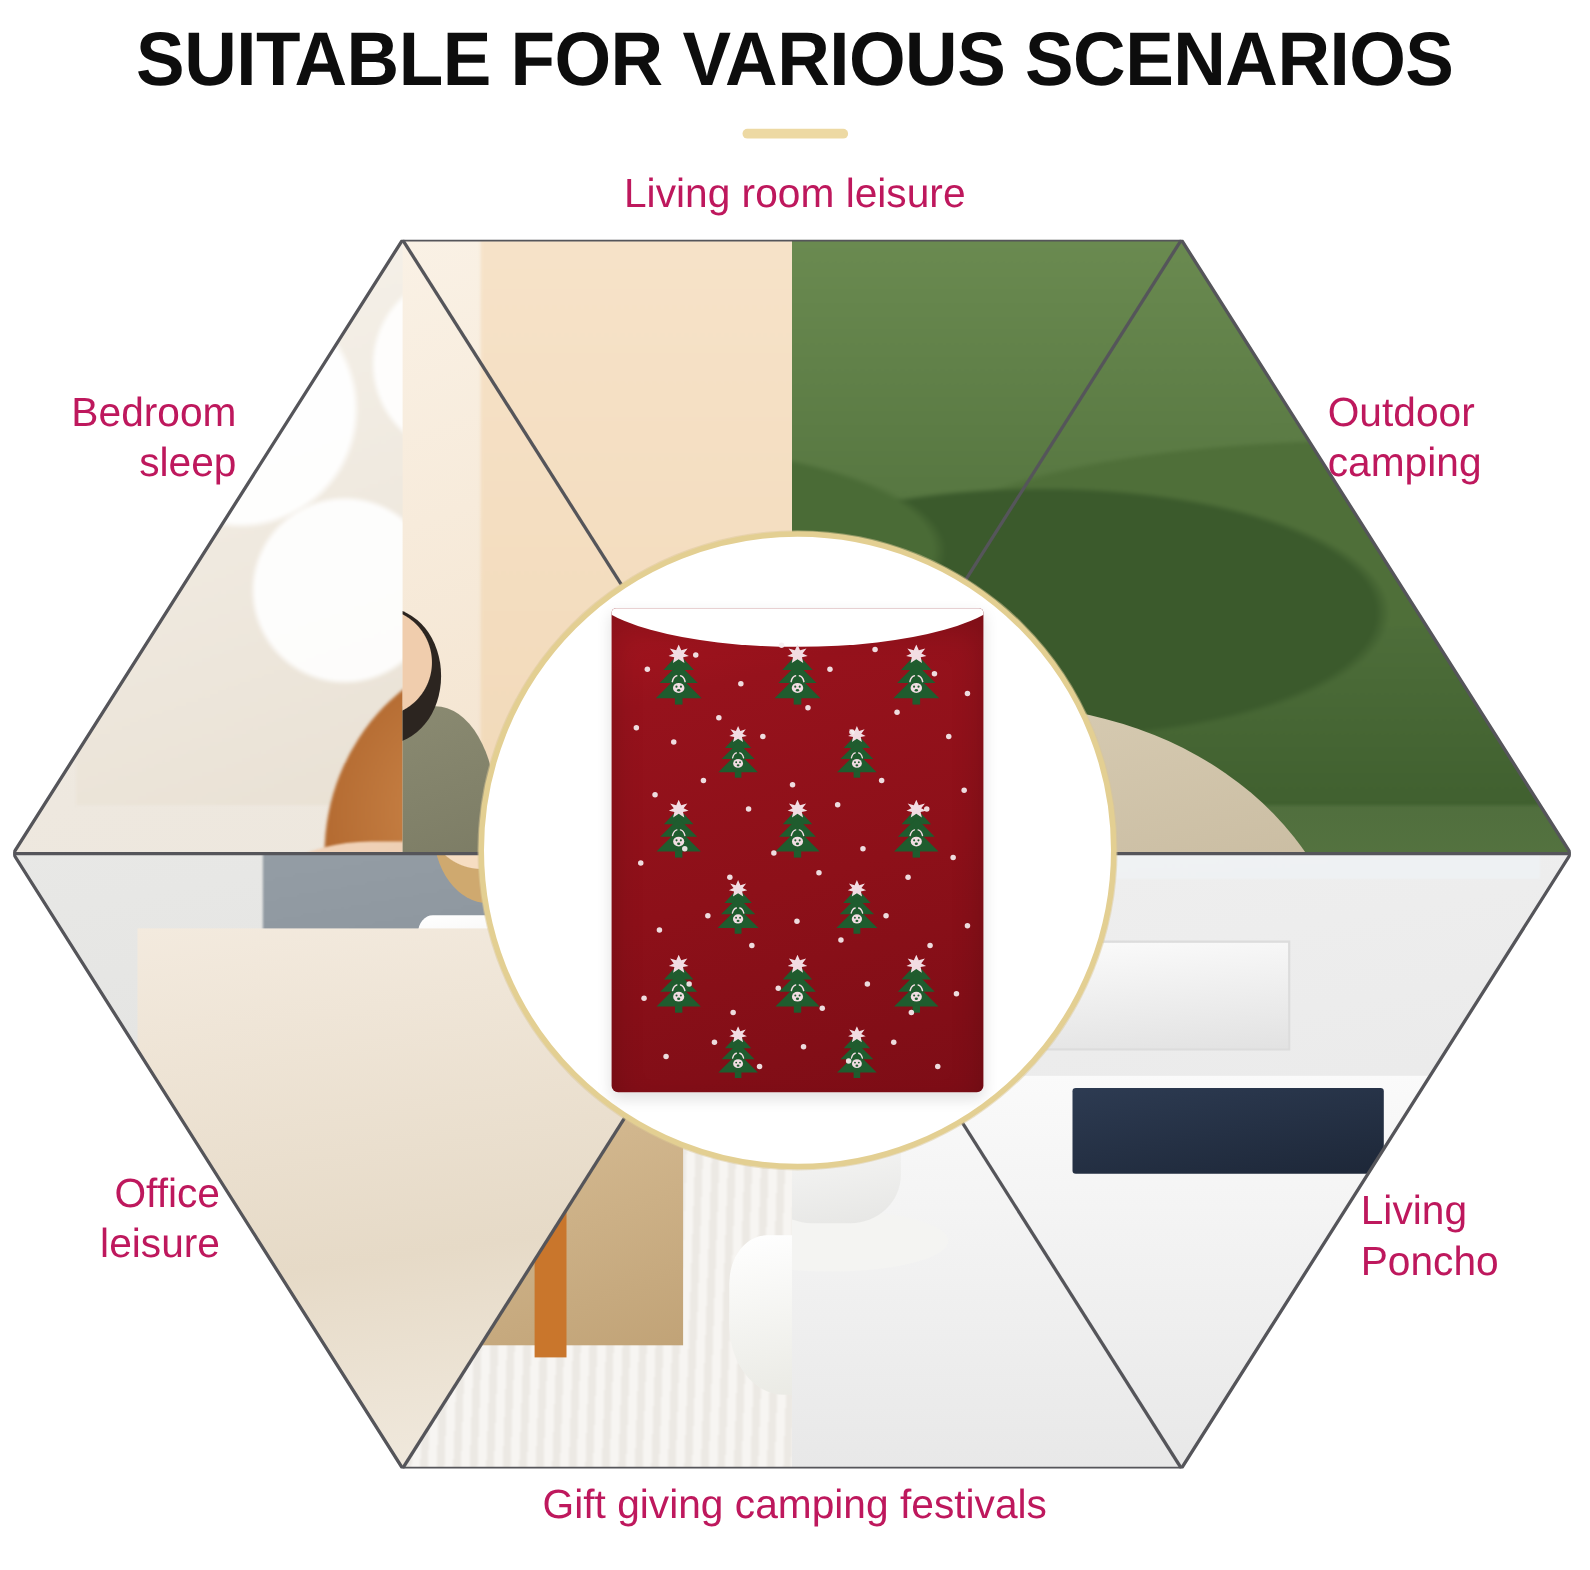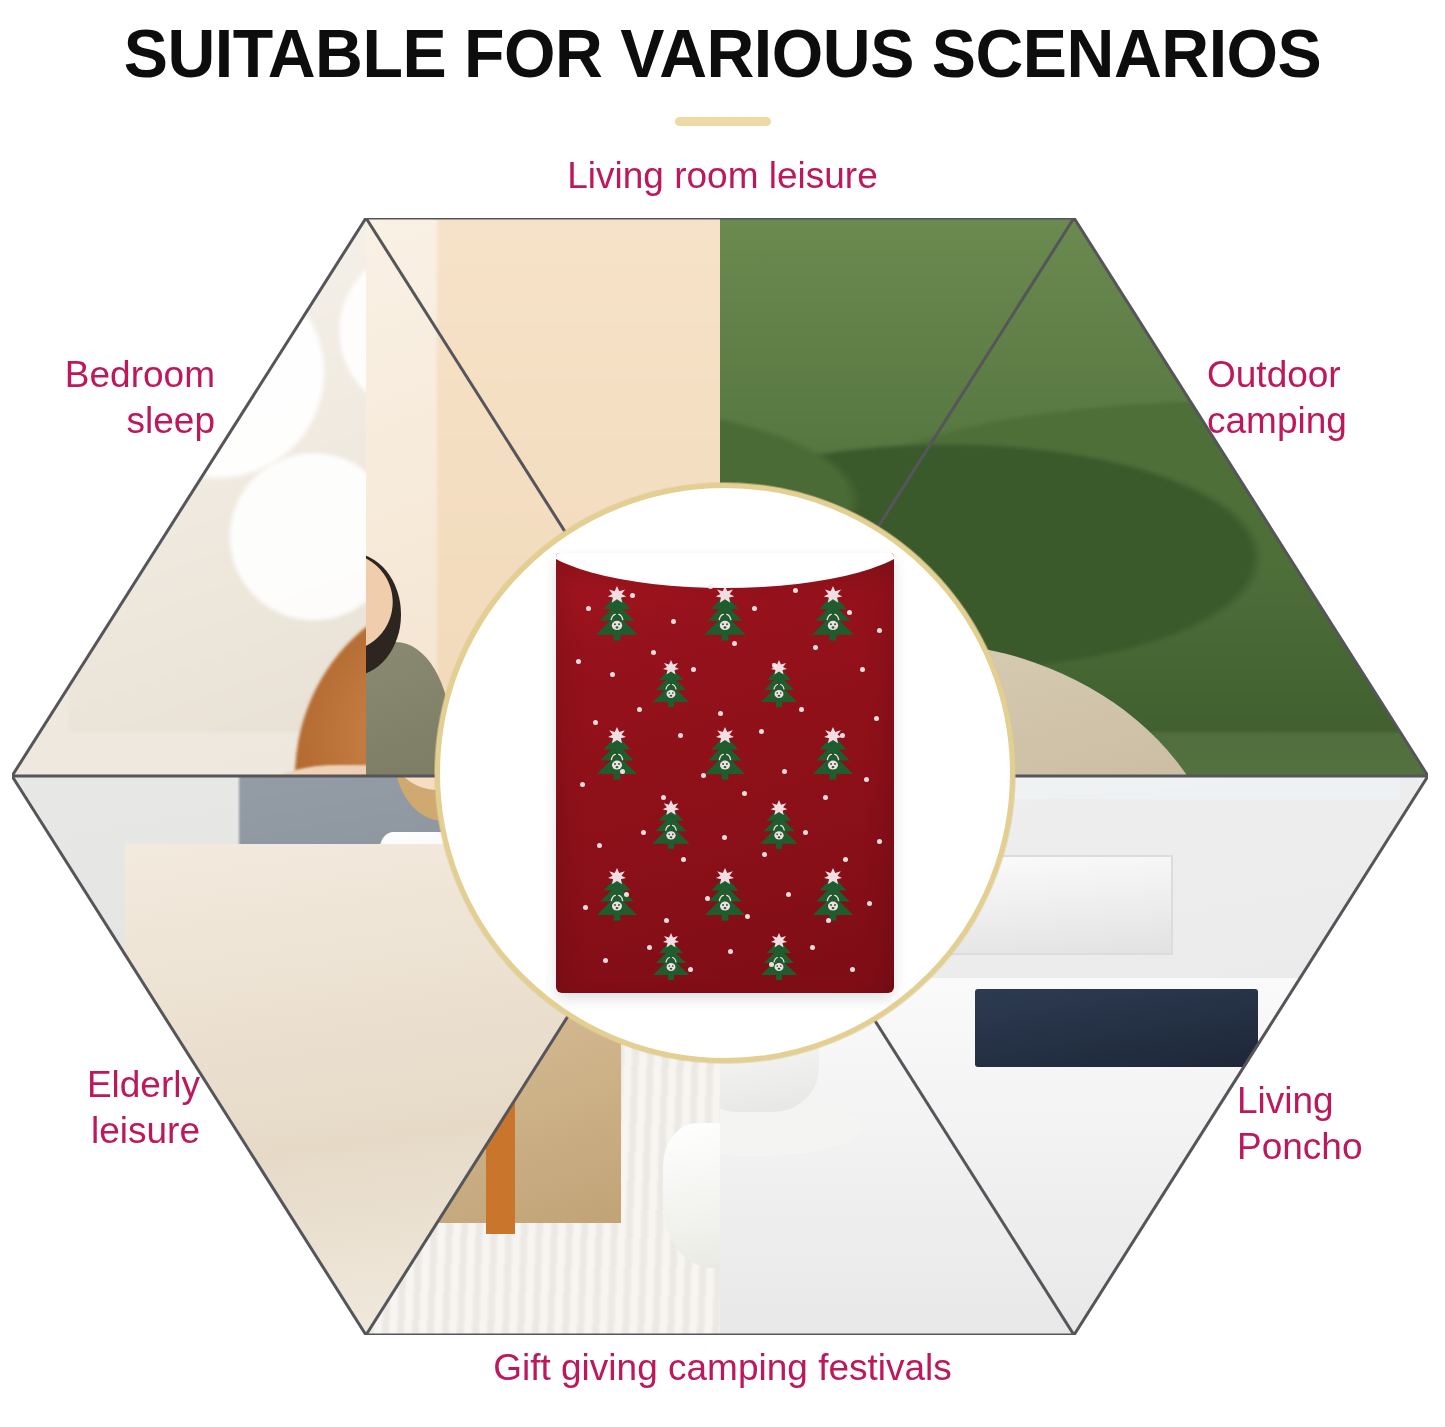--- a/index.html
+++ b/index.html
@@ -879,17 +879,17 @@
       <div class="snow" style="left: 75%; top: 89%; background: rgb(246, 238, 240);"></div>
       <div class="snow" style="left: 87%; top: 94%; background: rgb(246, 238, 240);"></div>
     </div>
 </div>
 
 <div class="label" id="lbl-living">Living room leisure</div>
 <div class="label" id="lbl-bedroom">Bedroom
 sleep</div>
 <div class="label" id="lbl-outdoor">Outdoor
 camping</div>
-<div class="label" id="lbl-elderly">Elderly
+<div class="label" id="lbl-elderly">Office
 leisure</div>
 <div class="label" id="lbl-office">Living
 Poncho</div>
 <div class="label" id="lbl-gift">Gift giving camping festivals</div>
 
 </body></html>

